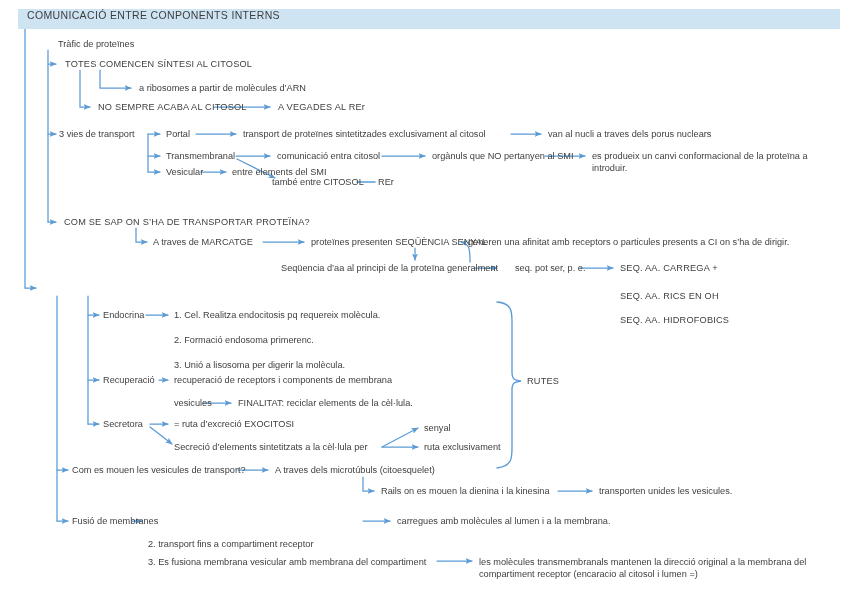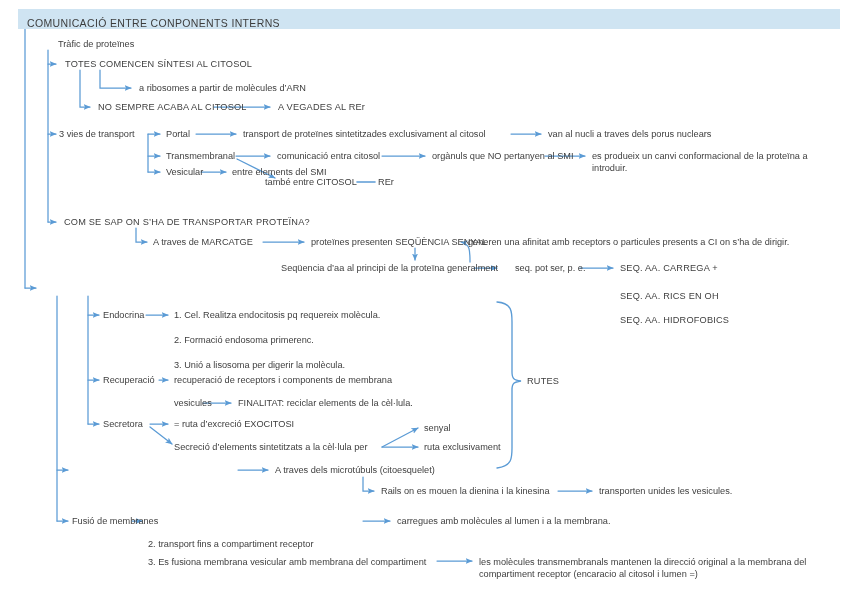--- a/index.html
+++ b/index.html
@@ -19,21 +19,21 @@
     position:absolute;
     left:0;top:0;
     width:848px;height:599px;
     pointer-events:none;
   }
   .title-bar{
     position:absolute;
     left:18px;top:9px;
     width:822px;height:20px;
     background:#cfe4f2;
-    display:flex;align-items:flex-end;
+    display:flex;align-items:flex-start;
   }
   .title-text{
     font-size:10.5px;
     letter-spacing:.35px;
     color:#3d3d3d;
     padding-left:9px;
     white-space:nowrap;
   }
   .node{
     position:absolute;
@@ -167,21 +167,21 @@
   <div class="node" style="left:548px;top:128px;">van al nucli a traves dels porus  nuclears</div>
 
   <div class="node" style="left:166px;top:150px;">Transmembranal</div>
 
   <div class="node" style="left:277px;top:150px;">comunicació entra citosol</div>
 
   <div class="node" style="left:432px;top:150px;">orgànuls que NO pertanyen al SMI</div>
 
   <div class="node wrap" style="left:592px;top:150px;width:250px;">es produeix un canvi conformacional de la proteïna a introduir.</div>
 
-  <div class="node" style="left:265px;top:176px;">també entre CITOSOL</div>
+  <div class="node" style="left:272px;top:176px;">també entre CITOSOL</div>
 
   <div class="node" style="left:378px;top:176px;">REr</div>
 
   <div class="node" style="left:166px;top:166px;">Vesicular</div>
 
   <div class="node" style="left:232px;top:166px;">entre elements del SMI</div>
 
   <div class="node caps" style="left:64px;top:216px;">COM SE SAP ON S’HA DE TRANSPORTAR PROTEÏNA?</div>
 
   <div class="node" style="left:153px;top:236px;">A traves de MARCATGE</div>
@@ -222,20 +222,21 @@
   <div class="node" style="left:174px;top:418px;">= ruta d’excreció EXOCITOSI</div>
 
   <div class="node" style="left:174px;top:441px;">Secreció d’elements sintetitzats a la cèl·lula per</div>
 
   <div class="node" style="left:424px;top:422px;">senyal</div>
 
   <div class="node" style="left:424px;top:441px;">ruta exclusivament</div>
 
   <div class="node caps" style="left:527px;top:375px;">RUTES</div>
 
+  <div class="node" style="left:72px;top:464px;">Com es mouen les vesicules de transport?</div>
 
   <div class="node" style="left:275px;top:464px;">A traves dels microtúbuls (citoesquelet)</div>
 
   <div class="node" style="left:381px;top:485px;">Rails on es mouen la dienina i la kinesina</div>
 
   <div class="node" style="left:599px;top:485px;">transporten unides les vesicules.</div>
 
   <div class="node" style="left:72px;top:515px;">Fusió de membranes</div>
 
 

